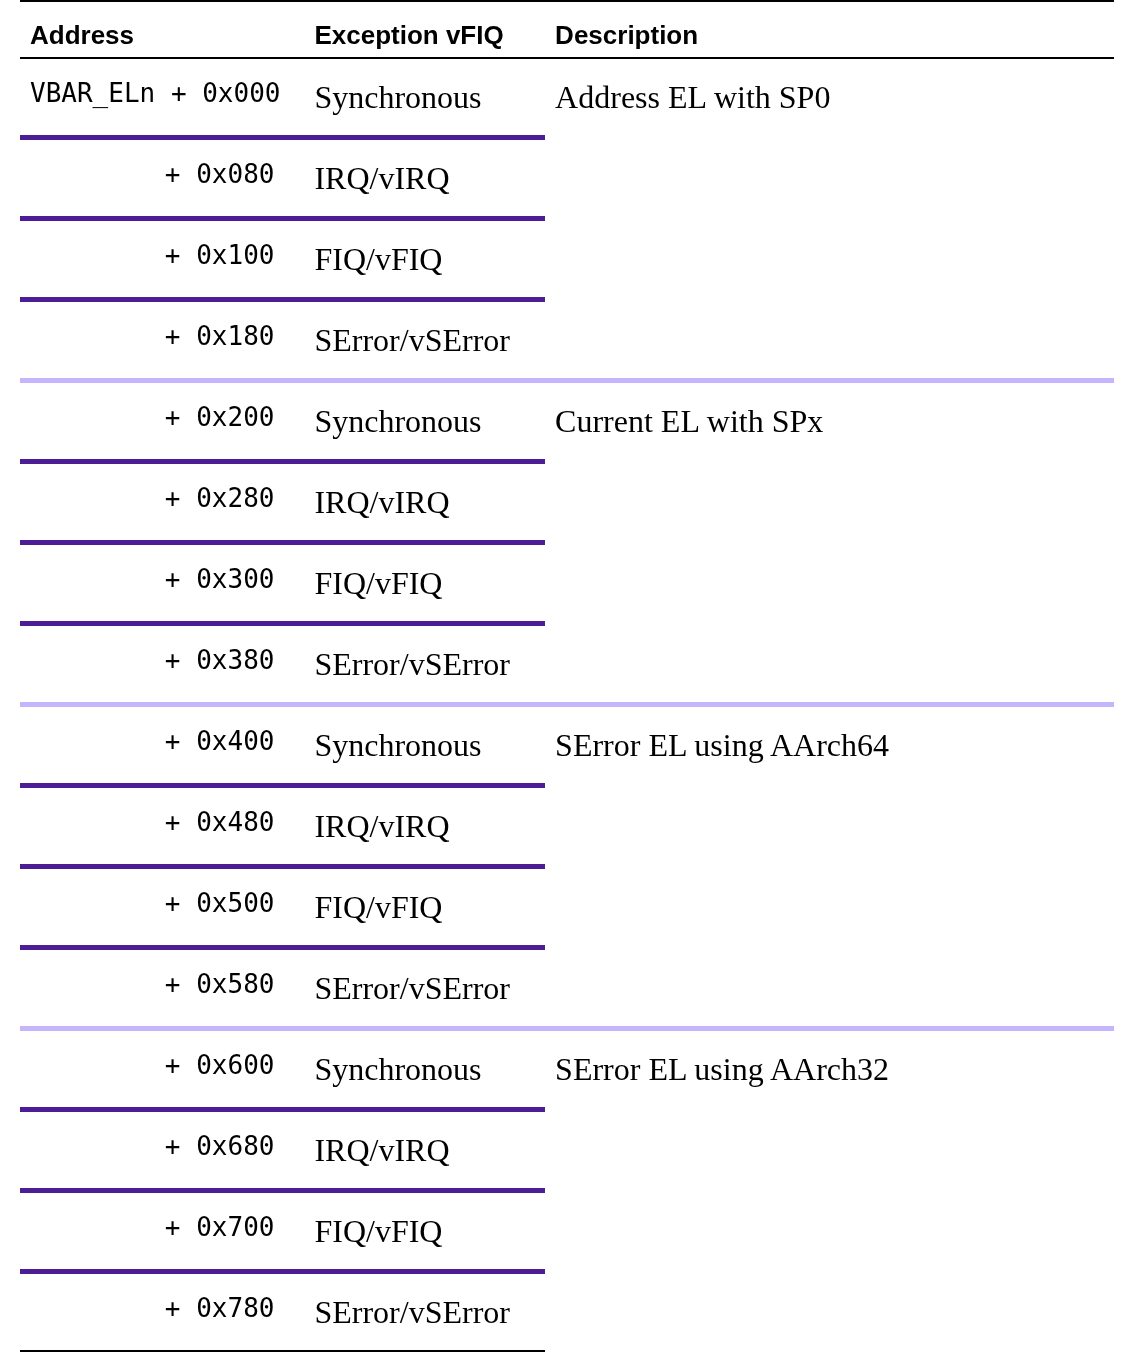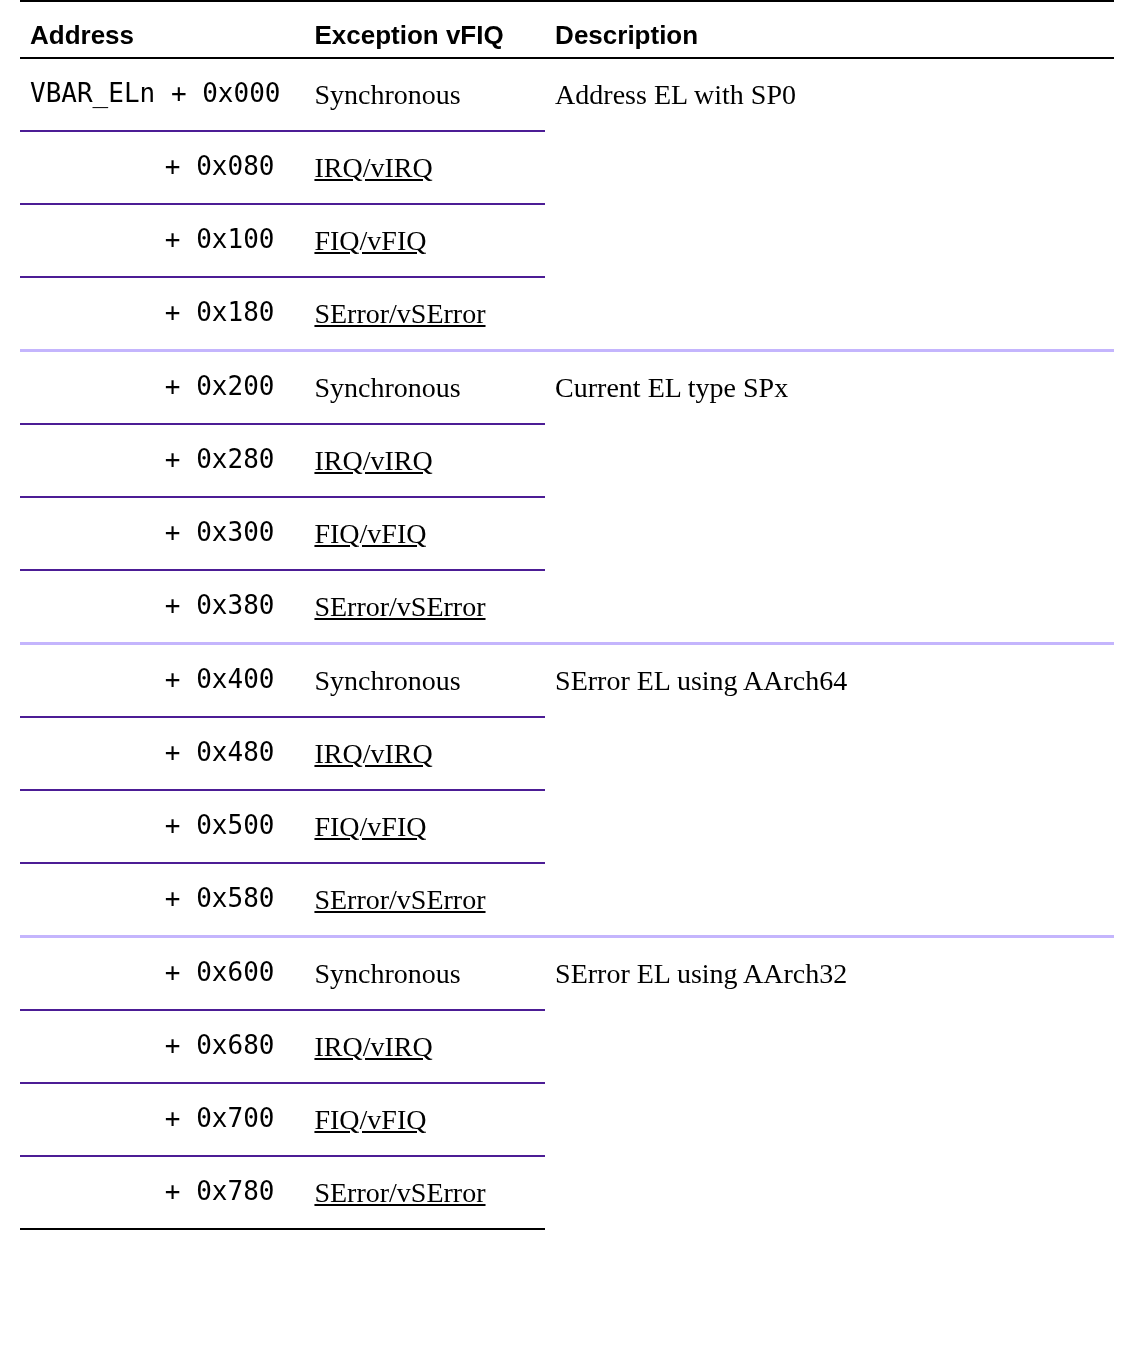--- a/index.html
+++ b/index.html
@@ -28,34 +28,34 @@
     thead th {
       font-family: Arial, Helvetica, sans-serif;
       font-weight: 700;
       font-size: 26px;
       text-align: left;
       padding: 18px 12px 6px 10px;
       border-top: 2px solid #000;
       border-bottom: 2px solid #000;
     }
     tbody td {
-      font-size: 28px;
+      font-size: 32px;
       padding: 18px 12px 18px 10px;
       vertical-align: top;
       line-height: 1.25;
     }
     td.addr {
       font-family: 'Menlo', 'Consolas', 'DejaVu Sans Mono', 'Courier New', monospace;
       font-size: 26px;
       text-align: right;
       padding-right: 30px;
       white-space: nowrap;
     }
-    .sep-light  { border-top: 2px solid #4c1d95; text-decoration: underline; }
-    .sep-medium { border-top: 3px solid #c4b5fd; }
+    .sep-light  { border-top: 5px solid #4c1d95; }
+    .sep-medium { border-top: 5px solid #c4b5fd; }
     tbody tr:last-child td { border-bottom: 2px solid #000; }
     .cell-addr-inner { display: inline-block; text-align: left; }
   </style>
 </head>
 <body>
 
 <div class="table-wrap">
   <table>
     <colgroup>
       <col class="c-addr">
@@ -83,21 +83,21 @@
           <td class="addr sep-light"><span class="cell-addr-inner">+ 0x100</span></td>
           <td class="sep-light">FIQ/vFIQ</td>
         </tr>
         <tr>
           <td class="addr sep-light"><span class="cell-addr-inner">+ 0x180</span></td>
           <td class="sep-light">SError/vSError</td>
         </tr>
         <tr>
           <td class="addr sep-medium"><span class="cell-addr-inner">+ 0x200</span></td>
           <td class="sep-medium">Synchronous</td>
-          <td rowspan="4" class="sep-medium">Current EL type SPx</td>
+          <td rowspan="4" class="sep-medium">Current EL with SPx</td>
         </tr>
         <tr>
           <td class="addr sep-light"><span class="cell-addr-inner">+ 0x280</span></td>
           <td class="sep-light">IRQ/vIRQ</td>
         </tr>
         <tr>
           <td class="addr sep-light"><span class="cell-addr-inner">+ 0x300</span></td>
           <td class="sep-light">FIQ/vFIQ</td>
         </tr>
         <tr>

